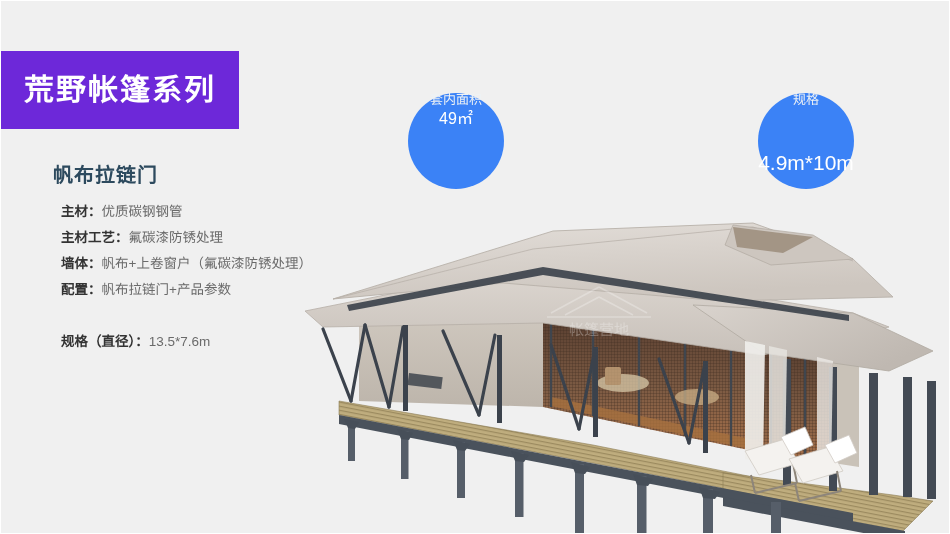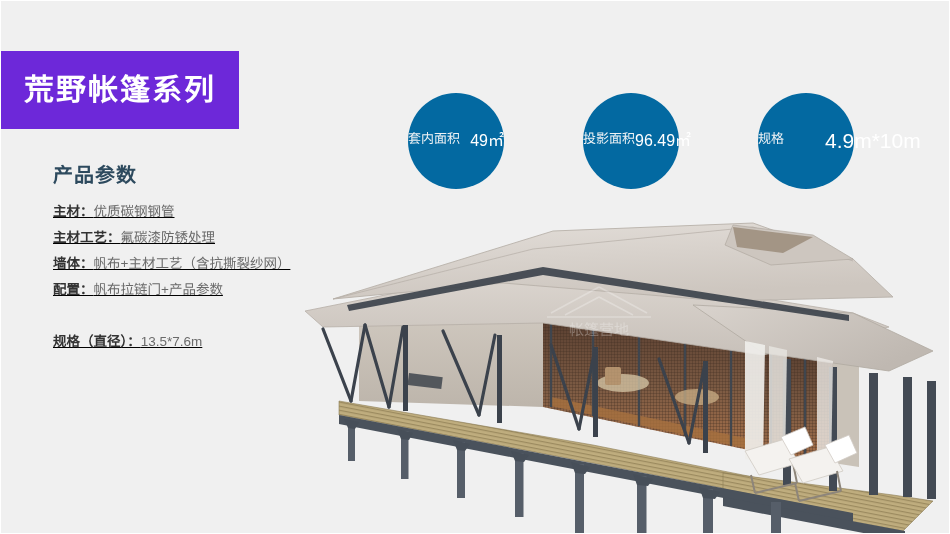--- a/index.html
+++ b/index.html
@@ -43,21 +43,21 @@
   }
   .section-heading{
     color:#2d4a5e;
     font-size:20px;
     font-weight:bold;
     letter-spacing:1px;
     margin:0 0 12px 0;
     line-height:1.2;
   }
   .spec-list{
-    list-style:none;margin:0;padding:0;text-decoration:underline;
+    list-style:none;margin:8px;padding:0;
   }
   .spec-row{
     font-size:13.5px;
     line-height:26px;
     white-space:nowrap;
     color:#606060;
   }
   .spec-row .spec-label{
     font-weight:bold;
     color:#333333;
@@ -66,25 +66,25 @@
     font-weight:normal;
     color:#6a6a6a;
   }
   #spec-group-2{ margin-top:26px; }
 
   
   .stat-circle{
     position:absolute;
     width:96px;height:96px;
     border-radius:50%;
-    background:#0369a1;
+    background:#3b82f6;
     display:flex;
-    flex-direction:row;
+    flex-direction:column;
     align-items:center;
-    justify-content:space-between;
+    justify-content:flex-start;
     color:#ffffff;
     box-sizing:border-box;
   }
   .stat-circle .stat-label{
     font-size:13px;
     line-height:1.1;
     margin-bottom:4px;
     white-space:nowrap;
     color:#eef2f5;
   }
@@ -121,54 +121,50 @@
 
 <div id="page">
 
   <div id="title-banner">
     <span class="title-text">荒野帐篷系列</span>
   </div>
 
   <div id="spec-panel">
 
     <div id="spec-group-1">
-      <h2 class="section-heading">产品参数</h2>
+      <h2 class="section-heading">帆布拉链门</h2>
       <ul class="spec-list">
         <li class="spec-row">
           <span class="spec-label">主材：</span><span class="spec-value">优质碳钢钢管</span>
         </li>
         <li class="spec-row">
           <span class="spec-label">主材工艺：</span><span class="spec-value">氟碳漆防锈处理</span>
         </li>
         <li class="spec-row">
-          <span class="spec-label">墙体：</span><span class="spec-value">帆布+主材工艺（含抗撕裂纱网）</span>
+          <span class="spec-label">墙体：</span><span class="spec-value">帆布+上卷窗户（氟碳漆防锈处理）</span>
         </li>
         <li class="spec-row">
           <span class="spec-label">配置：</span><span class="spec-value">帆布拉链门+产品参数</span>
         </li>
       </ul>
     </div>
 
     <div id="spec-group-2">
       <ul class="spec-list">
         <li class="spec-row">
           <span class="spec-label">规格（直径）：</span><span class="spec-value">13.5*7.6m</span>
         </li>
       </ul>
     </div>
 
   </div>
 
   <div class="stat-circle" id="circle-1">
     <span class="stat-label">套内面积</span>
     <span class="stat-value">49㎡</span>
-  </div>
-  <div class="stat-circle" id="circle-2">
-    <span class="stat-label">投影面积</span>
-    <span class="stat-value">96.49㎡</span>
   </div>
   <div class="stat-circle" id="circle-3">
     <span class="stat-label">规格</span>
     <span class="stat-value">4.9m*10m</span>
   </div>
 
   <div id="product-render">
     <svg viewBox="0 0 658 334" preserveAspectRatio="none">
       <defs>
         <linearGradient id="roofMain" x1="0" y1="0" x2="0.35" y2="1">

